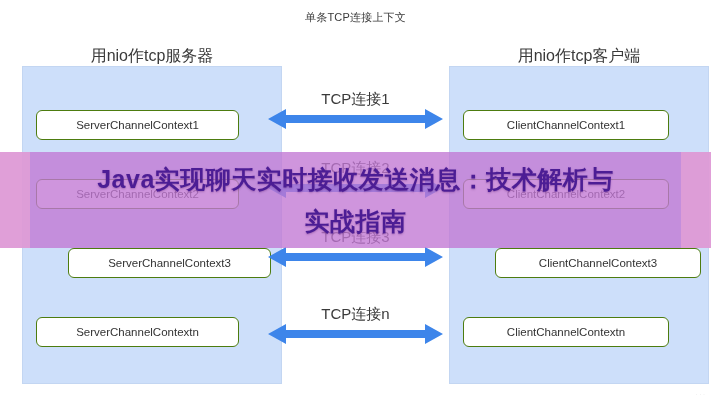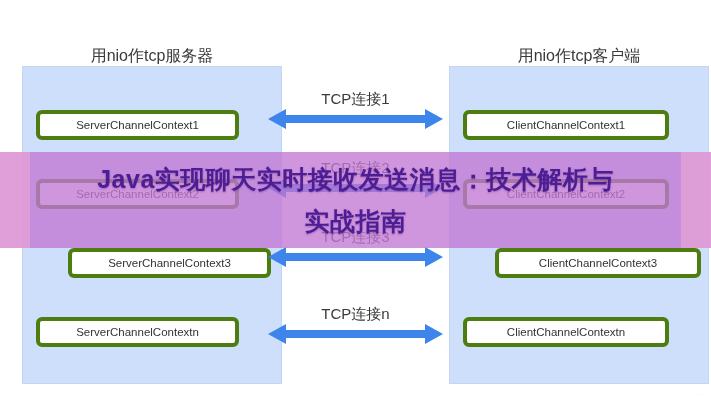--- a/index.html
+++ b/index.html
@@ -53,21 +53,21 @@
     box-sizing: border-box;
   }
   .panel.left  { left: 22px;  width: 260px; }
   .panel.right { left: 449px; width: 260px; }
 
   
   .ctx-box {
     position: absolute;
     height: 30px;
     background: #ffffff;
-    border: 4px solid #4d7c0f;
+    border: 1px solid #4d7c0f;
     border-radius: 6px;
     box-sizing: border-box;
     display: flex;
     align-items: center;
     justify-content: center;
     font-size: 11.5px;
     color: #333333;
     white-space: nowrap;
   }
   .ctx-box.col-left  { left: 36px;  width: 203px; }
@@ -157,20 +157,21 @@
     font-size: 6px;
     color: #d8d8d8;
     white-space: nowrap;
   }
 </style>
 </head>
 <body>
 
 <div id="screenshot">
 
+  <div class="diagram-title">单条TCP连接上下文</div>
 
   <div class="col-header left">用nio作tcp服务器</div>
   <div class="col-header right">用nio作tcp客户端</div>
 
   <div class="panel left"></div>
   <div class="panel right"></div>
 
   <div class="ctx-box col-left row-1">ServerChannelContext1</div>
   <div class="ctx-box col-right row-1">ClientChannelContext1</div>
   <div class="arrow-group arrow-g1">

